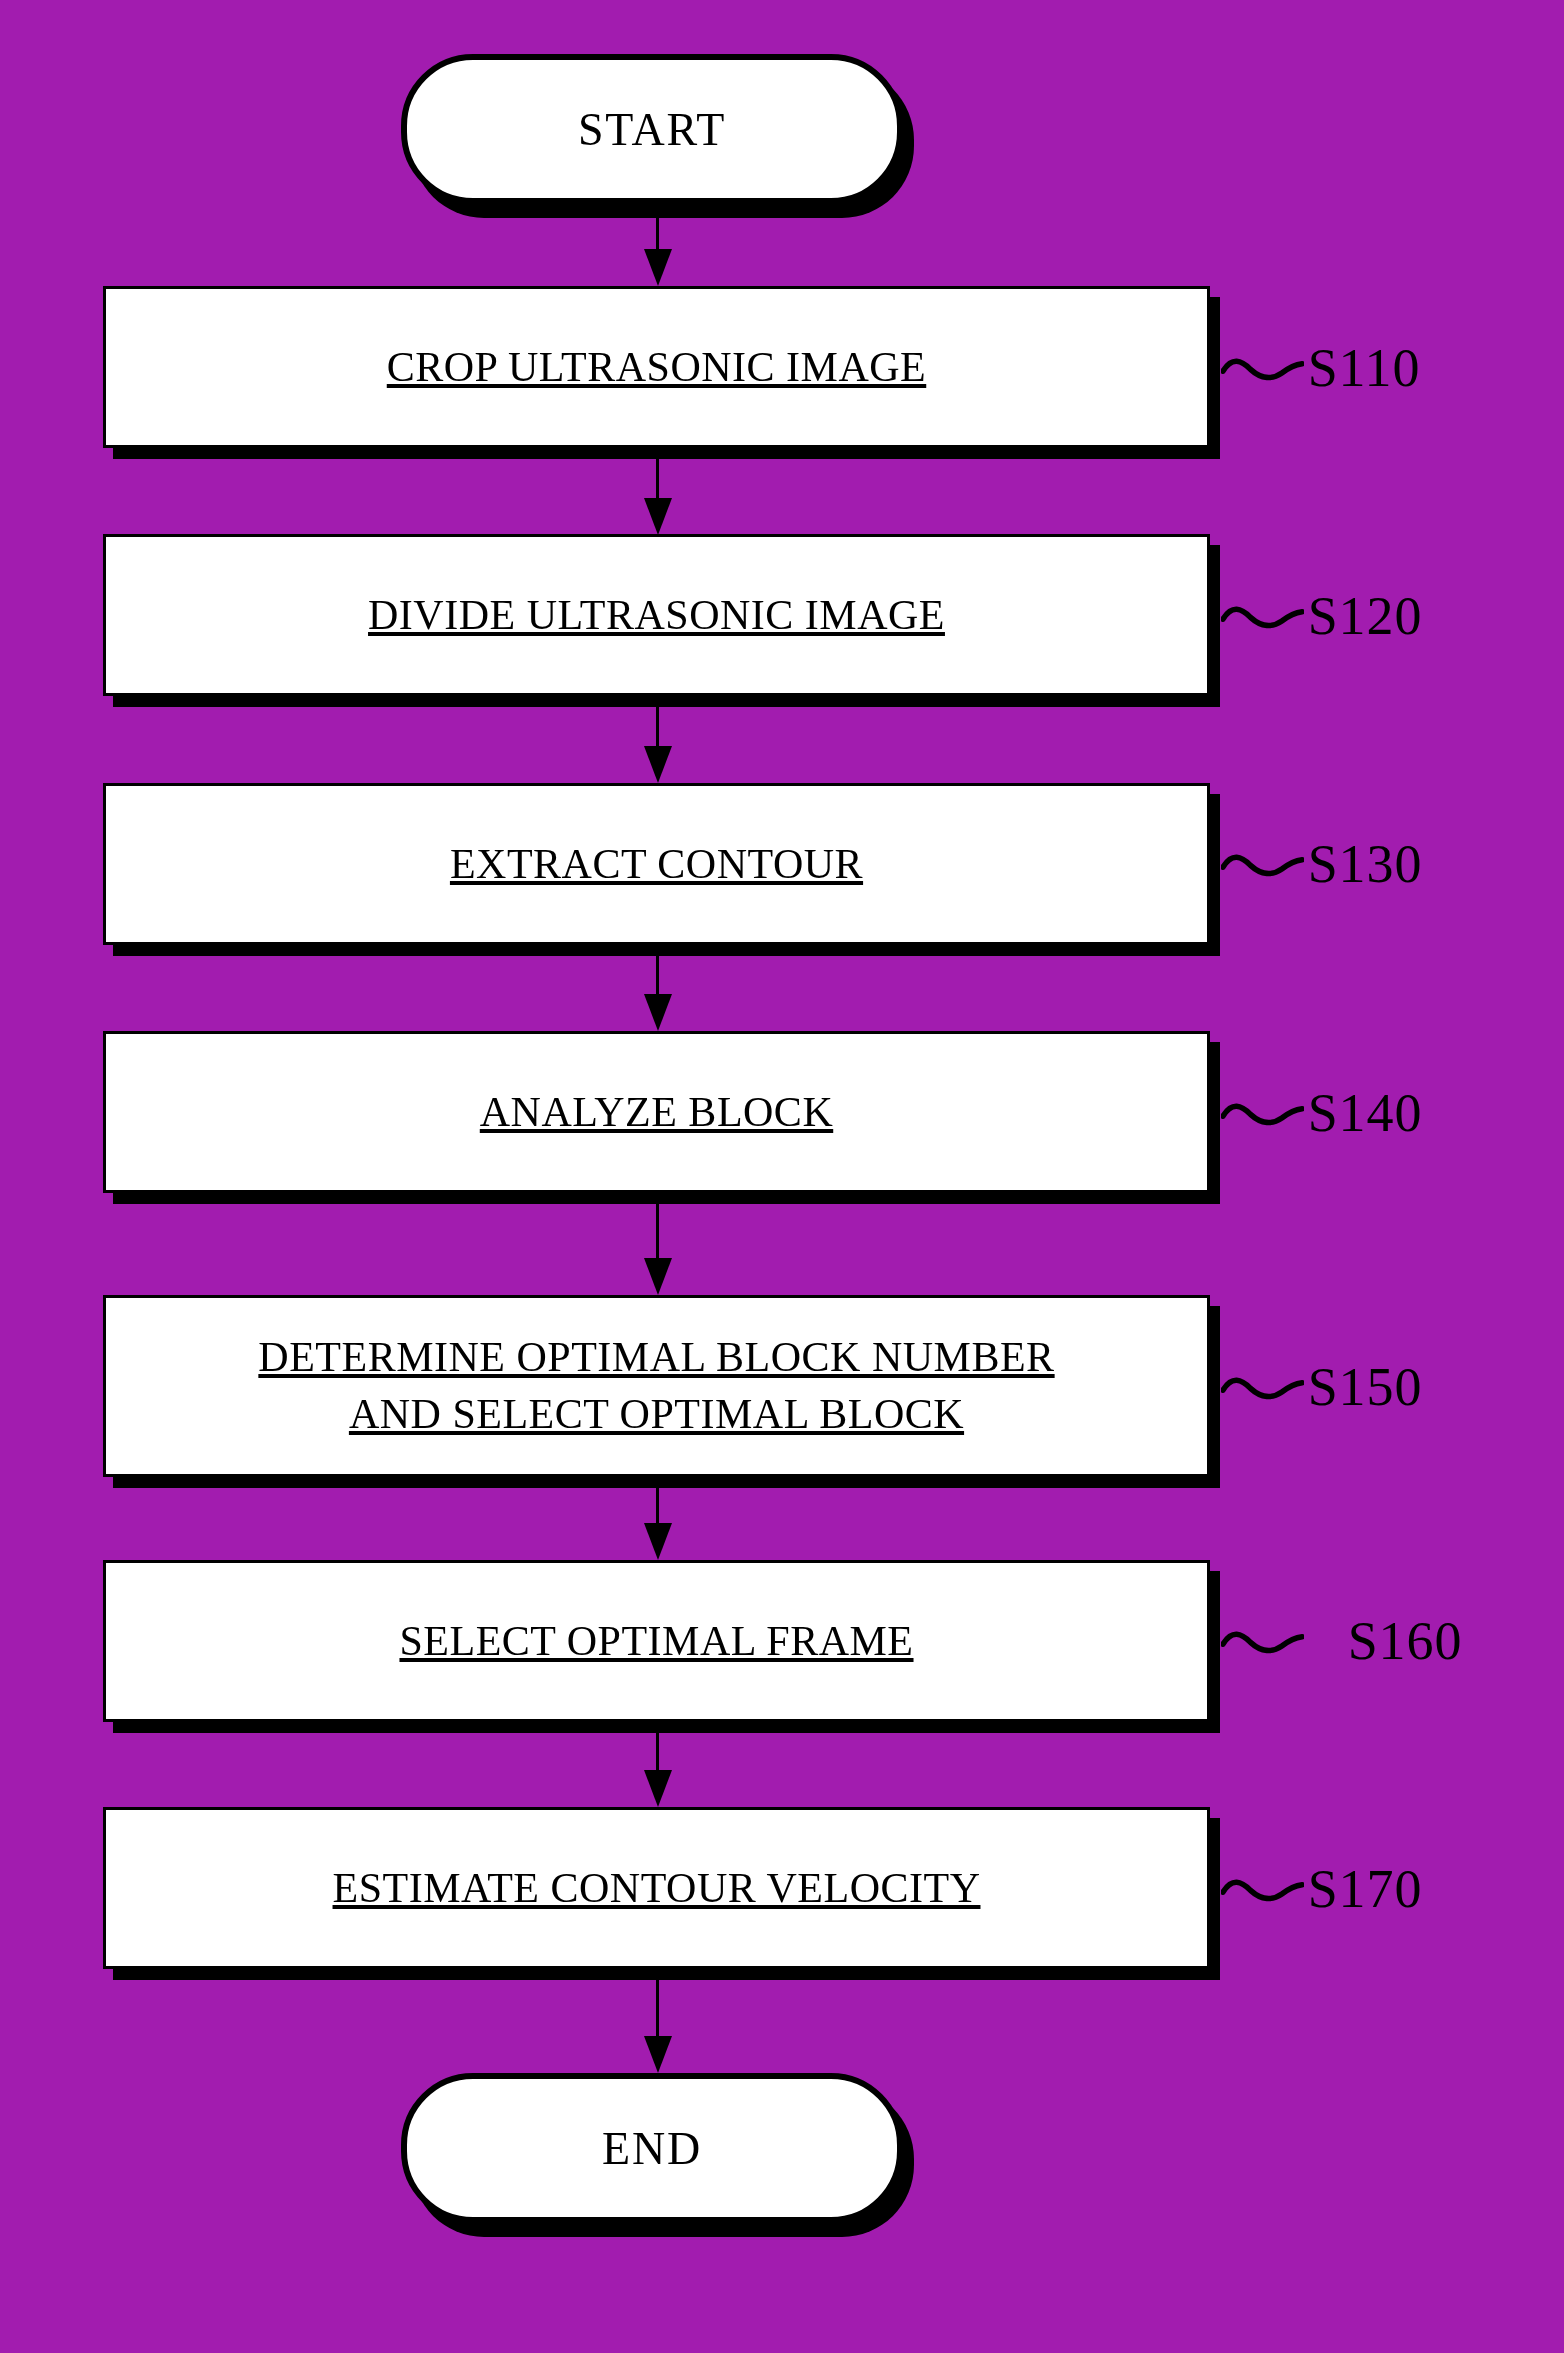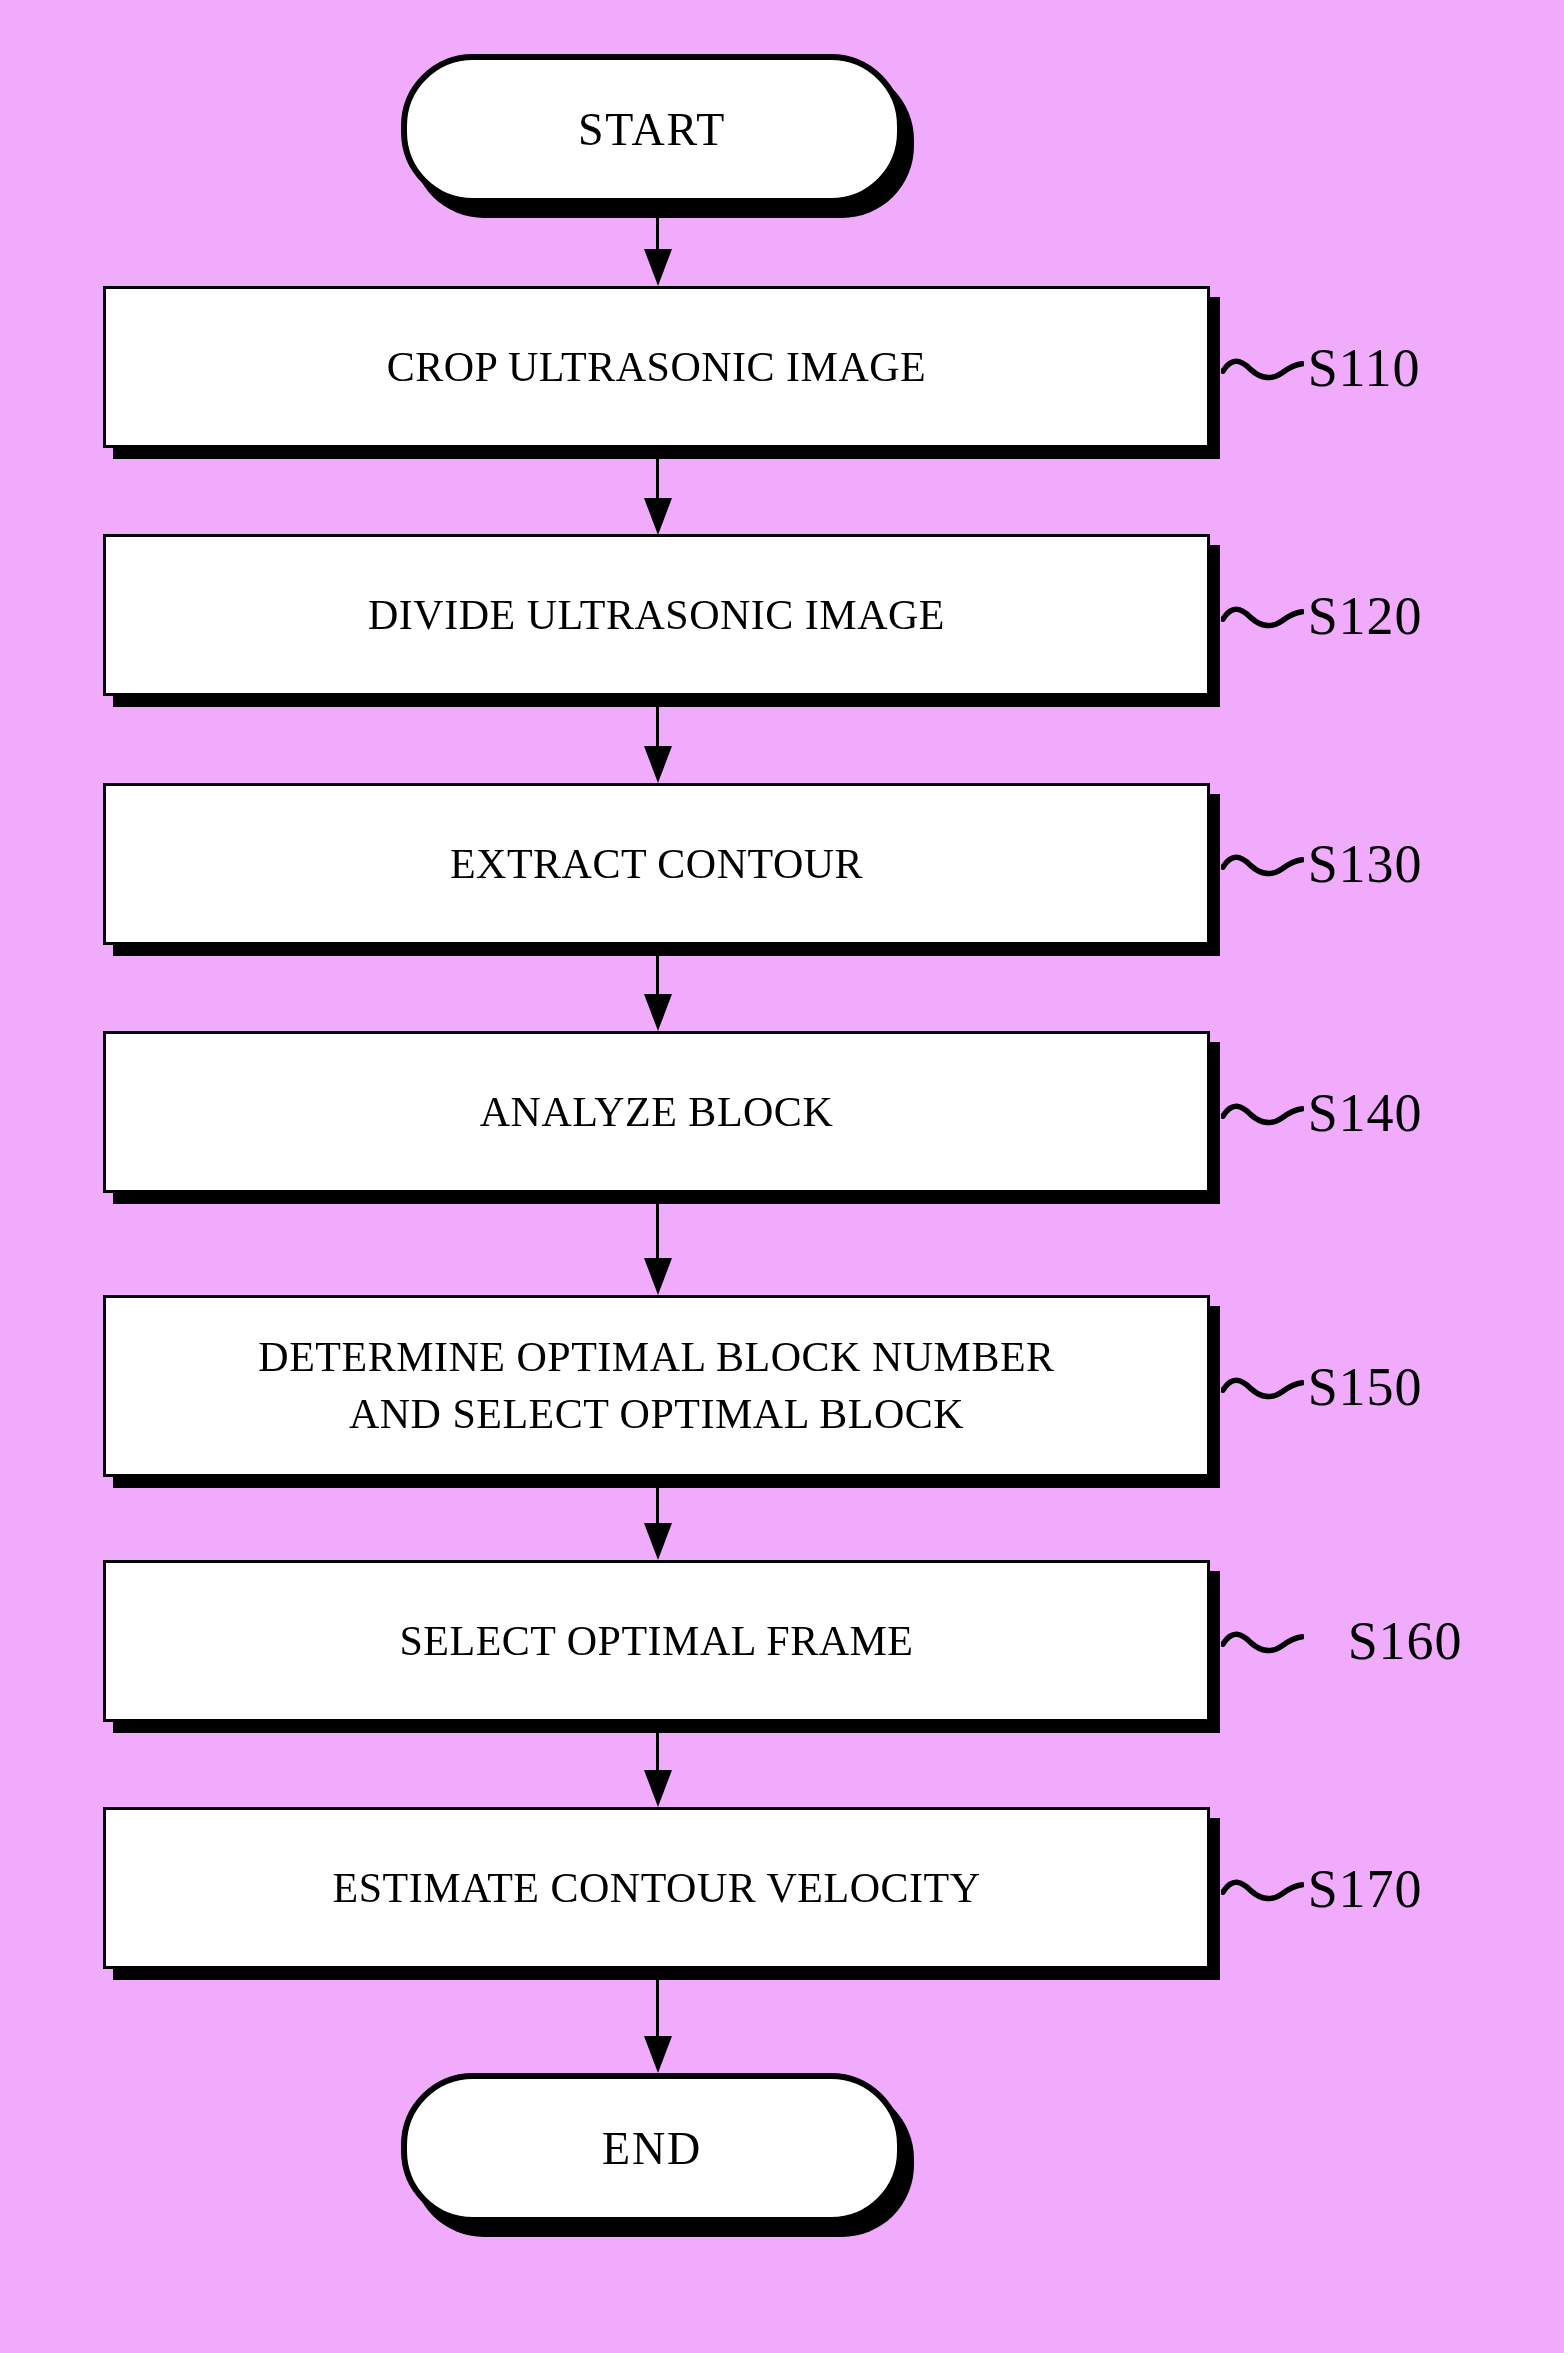--- a/index.html
+++ b/index.html
@@ -4,21 +4,21 @@
 <style>
   html, body {
     margin: 0;
     padding: 0;
     background: #ffffff;
   }
   .canvas {
     position: relative;
     width: 1564px;
     height: 2353px;
-    background: #f0abfc;
+    background: #a21caf;
     font-family: "Liberation Serif", "DejaVu Serif", serif;
     color: #000000;
     overflow: hidden;
   }
   .terminal {
     position: absolute;
     left: 401px;
     width: 502px;
     height: 150px;
     border: 6.5px solid #000;
@@ -39,20 +39,21 @@
     left: 103px;
     width: 1107px;
     border: 3.7px solid #000;
     background: #fff;
     box-shadow: 10px 11px 0 0 #000;
     display: flex;
     align-items: center;
     justify-content: center;
     text-align: center;
     box-sizing: border-box;
+    text-decoration: underline;
   }
   .step-box span {
     font-size: 42px;
     letter-spacing: 0.5px;
     line-height: 1.35;
     white-space: pre-line;
   }
   .flow-arrow {
     position: absolute;
     left: 641px;

